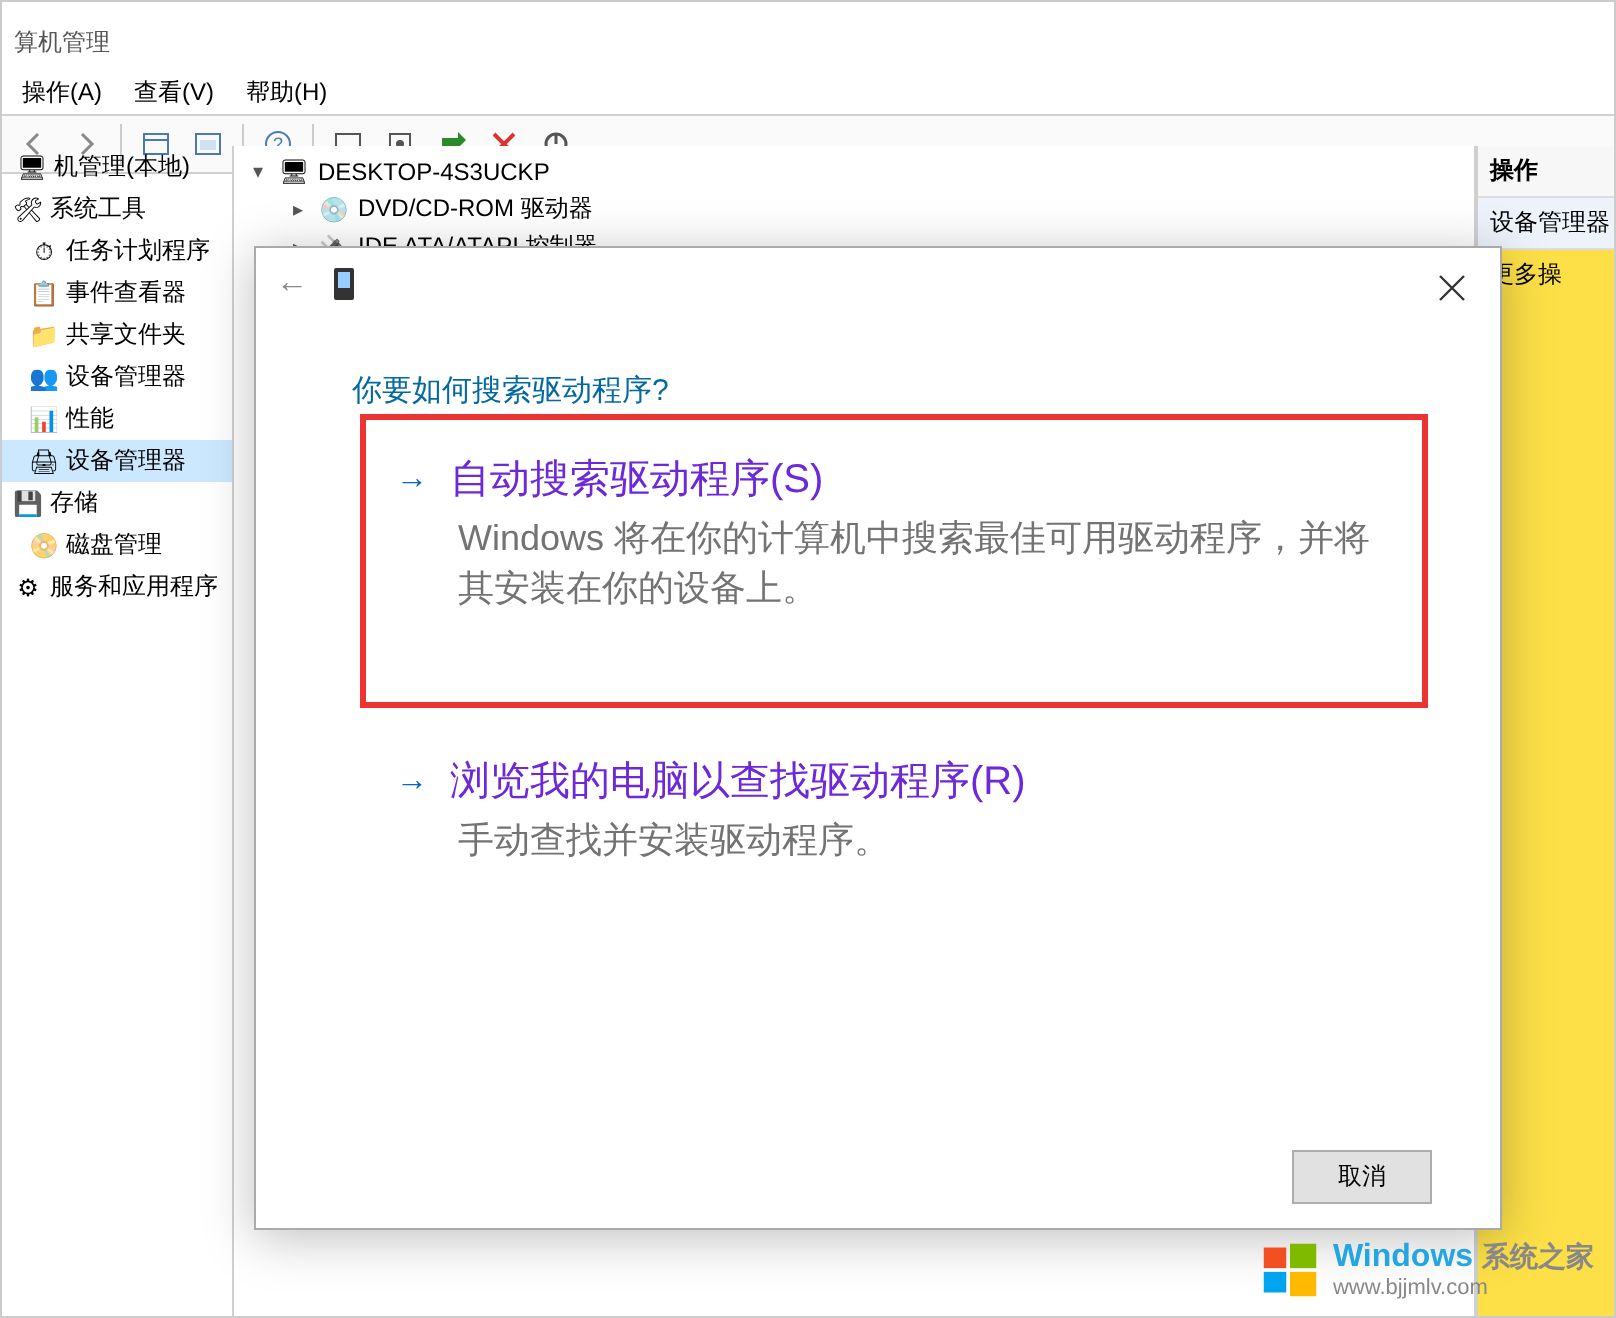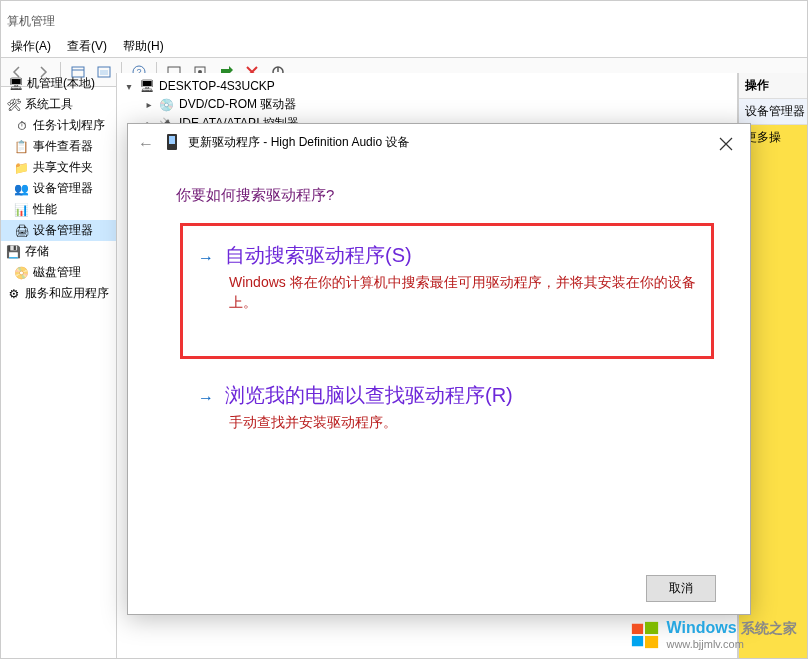--- a/index.html
+++ b/index.html
@@ -25,27 +25,27 @@
   .rightpane .hdr { background:#f7f7f7; border-bottom:1px solid #ddd; padding:4px 6px; font-weight:bold; }
   .rightpane .cat { background:#eef3fb; padding:4px 6px; border-bottom:1px solid #ddd; white-space:nowrap; overflow:hidden; }
   .rightpane .act { padding:4px 6px; color:#000; white-space:nowrap; overflow:hidden; cursor:default; }
 
   
   .dialog { position:absolute; left:126px; top:122px; width:622px; height:490px; background:#fff; border:1px solid #aaa; box-shadow:0 4px 24px rgba(0,0,0,.25); }
   .dlg-title { height:36px; display:flex; align-items:center; padding:0 10px; }
   .dlg-close { position:absolute; top:8px; right:10px; width:28px; height:24px; display:flex; align-items:center; justify-content:center; cursor:default; }
   .dlg-back { width:22px; color:#888; font-size:16px; }
   .dlg-ico { width:20px; height:20px; margin:0 6px 0 2px; display:flex; align-items:center; justify-content:center; }
-  .dlg-heading { color:#701a75; font-size:15px; margin:26px 0 18px 48px; }
+  .dlg-heading { color:#0369a1; font-size:15px; margin:26px 0 2px 48px; }
   .option { margin:0 36px 18px 52px; border:1px solid transparent; padding:18px 16px; cursor:default; }
   .option.highlight { border:3px solid #e33; padding:16px 14px; }
   .opt-row { display:flex; align-items:center; gap:10px; }
   .opt-arrow { color:#0a66c2; font-size:16px; width:18px; text-align:center; }
   .opt-title { color:#6d28d9; font-size:20px; }
-  .opt-desc { color:#b91c1c; margin:4px 0 0 32px; font-size:14px; line-height:1.4; }
+  .opt-desc { color:#737373; margin:4px 0 0 32px; font-size:18px; line-height:1.4; }
   .dlg-footer { position:absolute; bottom:12px; right:34px; }
   .btn { min-width:70px; padding:4px 14px; border:1px solid #adadad; background:#e1e1e1; cursor:default; font-size:12px; }
 
   .watermark { position:absolute; right:10px; bottom:8px; display:flex; align-items:flex-end; gap:6px; color:#26a6e0; font-weight:600; font-size:16px; }
   .watermark .small { font-size:11px; color:#888; font-weight:normal; display:block; }
   .winlogo { width:30px; height:30px; }
 </style>
 </head>
 <body>
 
@@ -204,21 +204,20 @@
         </svg>
     </div>
     <div class="dlg-title">
       <span class="dlg-back">←</span>
       <span class="dlg-ico">
         <svg width="16" height="18" viewBox="0 0 16 18">
             <rect x="3" y="1" width="10" height="16" rx="1" fill="#333"></rect>
             <rect x="5" y="3" width="6" height="8" fill="#9cf"></rect>
           </svg>
       </span>
-      <span>更新驱动程序 - High Definition Audio 设备</span>
     </div>
 
     <div class="dlg-heading">你要如何搜索驱动程序?</div>
 
     <div class="option highlight">
       <div class="highlight-inner">
         <div class="opt-row">
           <span class="opt-arrow">→</span>
           <span class="opt-title">自动搜索驱动程序(S)</span>
         </div>

